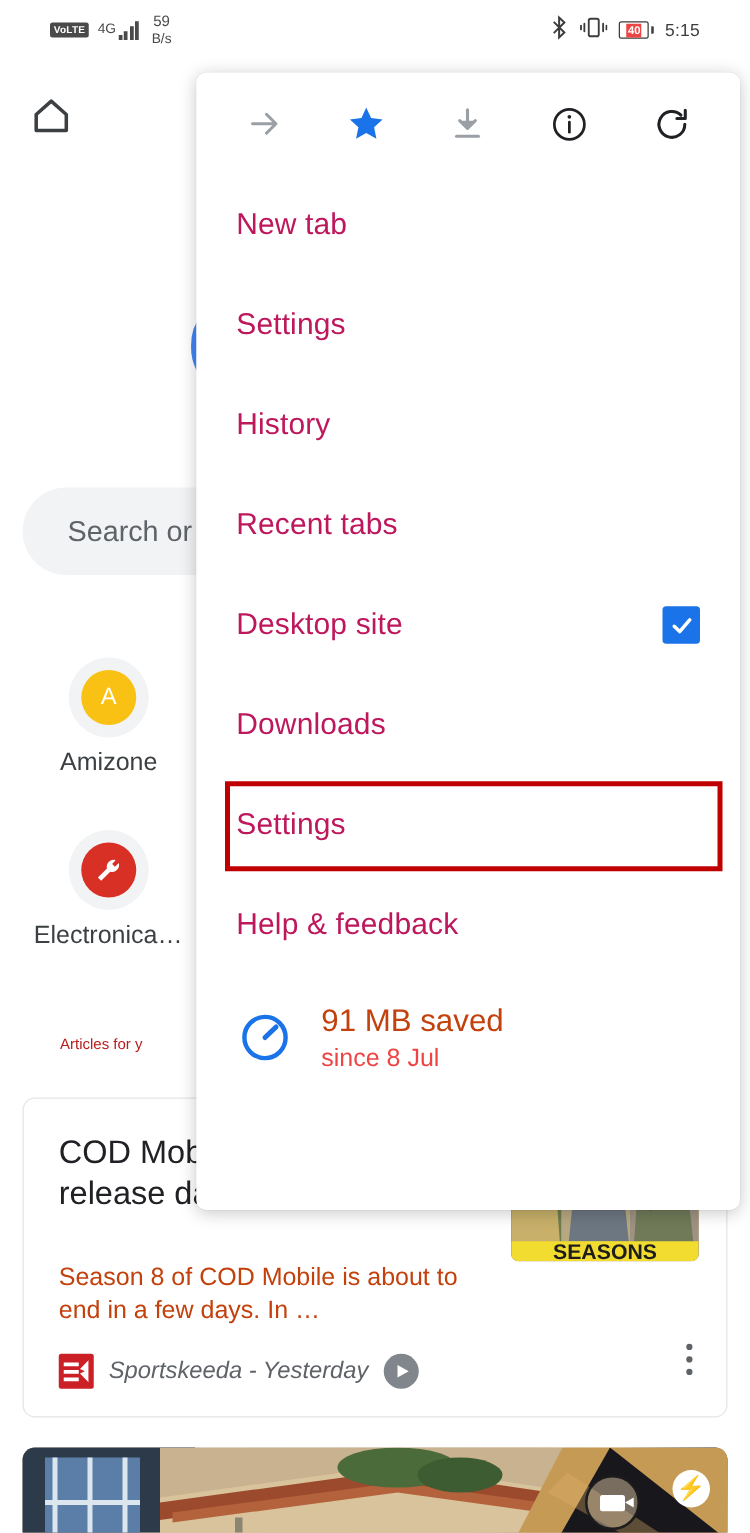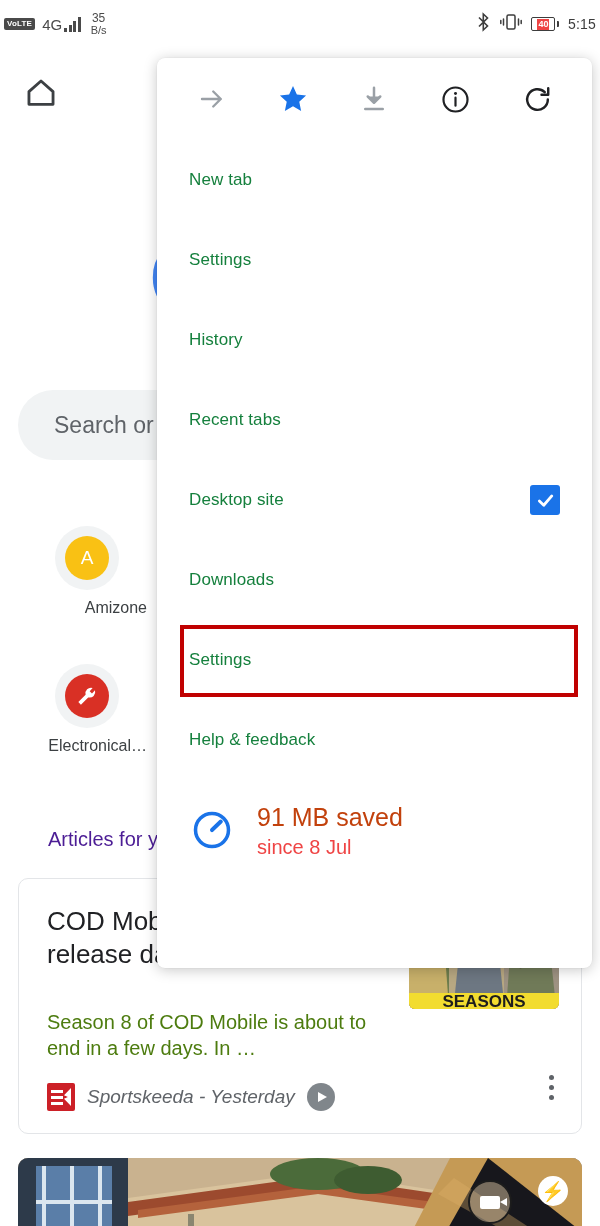--- a/index.html
+++ b/index.html
@@ -17,21 +17,21 @@
   }
 
   
   #status-bar {
     position: absolute;
     left: 0; top: 0;
     width: 600px; height: 48px;
     display: flex;
     align-items: center;
     justify-content: space-between;
-    padding: 0 4px;
+    padding: 0 40px;
     box-sizing: border-box;
     color: #3d3d3d;
   }
   #status-left {
     display: flex;
     align-items: center;
     gap: 7px;
   }
   .volte-badge {
     background: #4a4a4a;
@@ -43,21 +43,21 @@
     border-radius: 2px;
     line-height: 1;
   }
   .sig-wrap {
     display: flex;
     align-items: flex-end;
     gap: 1px;
     position: relative;
   }
   .sig-label {
-    font-size: 15px;
+    font-size: 11px;
     color: #4a4a4a;
     line-height: 1;
     margin-right: 1px;
     align-self: flex-start;
     margin-top: 1px;
   }
   .sig-bars {
     display: flex;
     align-items: flex-end;
     gap: 1.5px;
@@ -162,34 +162,33 @@
   .sc-inner {
     width: 44px; height: 44px;
     border-radius: 50%;
     display: flex; align-items: center; justify-content: center;
     color: #ffffff;
     font-size: 19px;
     font-weight: 500;
   }
   .sc-label {
     margin-top: 9px;
-    font-size: 16px;
+    font-size: 20px;
     color: #3c4043;
     white-space: nowrap;
     overflow: hidden;
     text-overflow: ellipsis;
-    text-align: right;
   }
   #shortcut-amizone { left: 27px; top: 478px; }
   #shortcut-electronical { left: 27px; top: 616px; }
   #articles-header {
     position: absolute;
     left: 48px; top: 780px;
-    font-size: 20px;
-    color: #4c1d95;
+    font-size: 12px;
+    color: #b91c1c;
     white-space: nowrap;
   }
 
   
   #article-card {
     position: absolute;
     left: 18px; top: 830px;
     width: 564px; height: 256px;
     background: #ffffff;
     border: 1px solid #e3e5e8;
@@ -203,21 +202,21 @@
     width: 340px;
     font-size: 26px;
     color: #202124;
     line-height: 1.28;
   }
   #article-snippet {
     position: absolute;
     left: 28px; top: 130px;
     width: 350px;
     font-size: 20px;
-    color: #4d7c0f;
+    color: #c2410c;
     line-height: 1.32;
   }
   #article-thumb {
     position: absolute;
     right: 22px; top: 22px;
     width: 150px; height: 108px;
     border-radius: 6px;
     overflow: hidden;
     background: #b9a27a;
   }
@@ -349,22 +348,22 @@
   .menu-list { padding-top: 0px; }
   .menu-item {
     height: 80px;
     display: flex;
     align-items: center;
     padding: 0 0 0 32px;
     box-sizing: border-box;
     position: relative;
   }
   .menu-item-label {
-    font-size: 17px;
-    color: #15803d;
+    font-size: 24px;
+    color: #be185d;
     letter-spacing: .1px;
   }
   .menu-checkbox {
     position: absolute;
     right: 32px; top: 50%;
     transform: translateY(-50%);
     width: 30px; height: 30px;
     border-radius: 3px;
     background: #1a73e8;
     display: flex; align-items: center; justify-content: center;
@@ -405,21 +404,21 @@
     <span class="sig-wrap">
       <span class="sig-label">4G</span>
       <span class="sig-bars">
           <i></i>
           <i></i>
           <i></i>
           <i></i>
         </span>
     </span>
     <span class="netspeed">
-      <span>35</span><br>
+      <span>59</span><br>
       <span class="unit">B/s</span>
     </span>
   </div>
   <div id="status-right">
     <span>
       <svg width="15" height="20" viewBox="0 0 15 20" fill="none" stroke="#3d3d3d" stroke-width="1.6">
         <path d="M3 5.5 L11.5 14 L7.3 18 L7.3 2 L11.5 6 L3 14.5"></path>
       </svg>
     </span>
     <span>

